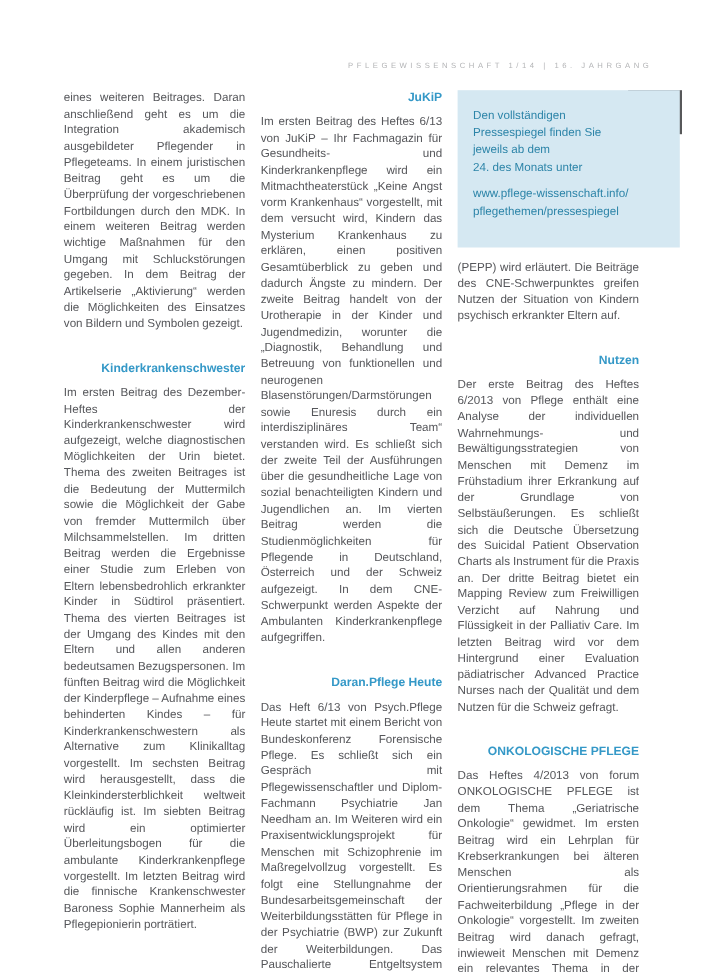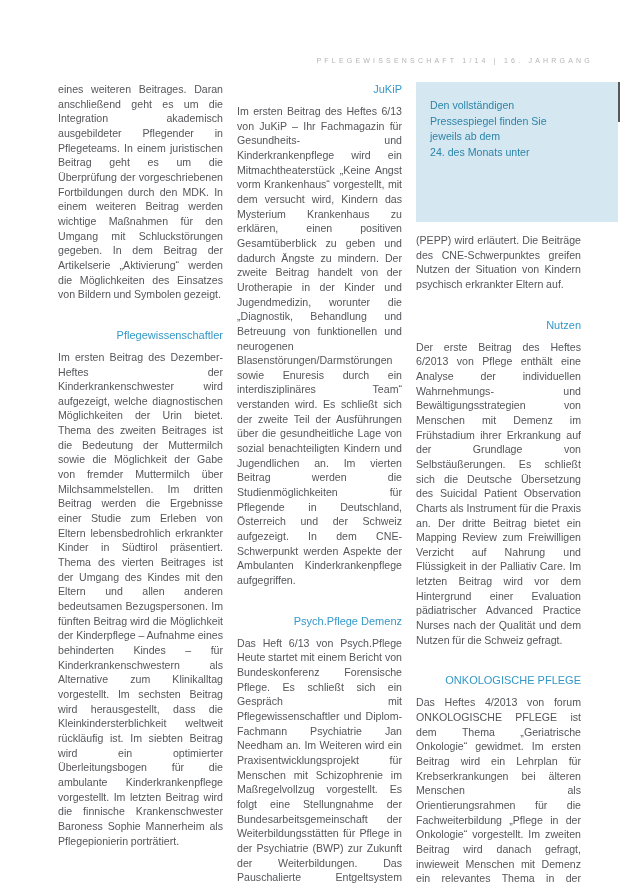--- a/index.html
+++ b/index.html
@@ -40,21 +40,21 @@
     hyphens:auto;
     -webkit-hyphens:auto;
     word-spacing:-0.2px;
   }
   .col-heading{
     text-align:right;
     color:#3498c7;
     font-size:11px;
     line-height:13px;
     margin:27px 0 8px 0;
-    font-weight:400;
+    font-weight:700;
   }
   .col-heading.first{margin-top:1px;}
 
   
   .infobox{
     width:202px;
     box-sizing:border-box;
     background:#d5e8f2;
     padding:16px 14px 25px 14px;
     min-height:140px;
@@ -91,37 +91,39 @@
 <div class="page">
 
   <div class="journal-header">PFLEGEWISSENSCHAFT 1/14 | 16. JAHRGANG</div>
 
   <div class="page-badge">7</div>
 
   <div class="columns">
 
     <div class="col">
       <p class="body-para">eines weiteren Beitrages. Daran anschließend geht es um die Integration akademisch ausgebildeter Pflegender in Pflegeteams. In einem juristischen Beitrag geht es um die Überprüfung der vorgeschriebenen Fortbildungen durch den MDK. In einem weiteren Beitrag werden wichtige Maßnahmen für den Umgang mit Schluckstörungen gegeben. In dem Beitrag der Artikelserie „Aktivierung“ werden die Möglichkeiten des Einsatzes von Bildern und Symbolen gezeigt.</p>
-      <h3 class="col-heading">Pflegewissenschaftler</h3>
+      <h3 class="col-heading">Kinderkrankenschwester</h3>
       <p class="body-para">Im ersten Beitrag des Dezember-Heftes der Kinderkrankenschwester wird aufgezeigt, welche diagnostischen Möglichkeiten der Urin bietet. Thema des zweiten Beitrages ist die Bedeutung der Muttermilch sowie die Möglichkeit der Gabe von fremder Muttermilch über Milchsammelstellen. Im dritten Beitrag werden die Ergebnisse einer Studie zum Erleben von Eltern lebensbedrohlich erkrankter Kinder in Südtirol präsentiert. Thema des vierten Beitrages ist der Umgang des Kindes mit den Eltern und allen anderen bedeutsamen Bezugspersonen. Im fünften Beitrag wird die Möglichkeit der Kinderpflege – Aufnahme eines behinderten Kindes – für Kinderkrankenschwestern als Alternative zum Klinikalltag vorgestellt. Im sechsten Beitrag wird herausgestellt, dass die Kleinkindersterblichkeit weltweit rückläufig ist. Im siebten Beitrag wird ein optimierter Überleitungsbogen für die ambulante Kinderkrankenpflege vorgestellt. Im letzten Beitrag wird die finnische Krankenschwester Baroness Sophie Mannerheim als Pflegepionierin porträtiert.</p>
     </div>
 
     <div class="col">
       <h3 class="col-heading first">JuKiP</h3>
       <p class="body-para">Im ersten Beitrag des Heftes 6/13 von JuKiP – Ihr Fachmagazin für Gesundheits- und Kinderkrankenpflege wird ein Mitmachtheaterstück „Keine Angst vorm Krankenhaus“ vorgestellt, mit dem versucht wird, Kindern das Mysterium Krankenhaus zu erklären, einen positiven Gesamtüberblick zu geben und dadurch Ängste zu mindern. Der zweite Beitrag handelt von der Urotherapie in der Kinder und Jugendmedizin, worunter die „Diagnostik, Behandlung und Betreuung von funktionellen und neurogenen Blasenstörungen/Darmstörungen sowie Enuresis durch ein interdisziplinäres Team“ verstanden wird. Es schließt sich der zweite Teil der Ausführungen über die gesundheitliche Lage von sozial benachteiligten Kindern und Jugendlichen an. Im vierten Beitrag werden die Studienmöglichkeiten für Pflegende in Deutschland, Österreich und der Schweiz aufgezeigt. In dem CNE-Schwerpunkt werden Aspekte der Ambulanten Kinderkrankenpflege aufgegriffen.</p>
-      <h3 class="col-heading">Psych.Pflege Demenz</h3>
+      <h3 class="col-heading">Daran.Pflege Heute</h3>
       <p class="body-para">Das Heft 6/13 von Psych.Pflege Heute startet mit einem Bericht von Bundeskonferenz Forensische Pflege. Es schließt sich ein Gespräch mit Pflegewissenschaftler und Diplom-Fachmann Psychiatrie Jan Needham an. Im Weiteren wird ein Praxisentwicklungsprojekt für Menschen mit Schizophrenie im Maßregelvollzug vorgestellt. Es folgt eine Stellungnahme der Bundesarbeitsgemeinschaft der Weiterbildungsstätten für Pflege in der Psychiatrie (BWP) zur Zukunft der Weiterbildungen. Das Pauschalierte Entgeltsystem Psychiatrie und Psychosomatik</p>
     </div>
 
     <div class="col">
       <div class="infobox">
         <div class="pre">Den vollständigen
 Pressespiegel finden Sie
 jeweils ab dem
 24. des Monats unter</div>
+        <a class="infobox-link" href="#">www.pflege-wissenschaft.info/
+pflegethemen/pressespiegel</a>
       </div>
       <p class="body-para">(PEPP) wird erläutert. Die Beiträge des CNE-Schwerpunktes greifen Nutzen der Situation von Kindern psychisch erkrankter Eltern auf.</p>
       <h3 class="col-heading">Nutzen</h3>
       <p class="body-para">Der erste Beitrag des Heftes 6/2013 von Pflege enthält eine Analyse der individuellen Wahrnehmungs- und Bewältigungsstrategien von Menschen mit Demenz im Frühstadium ihrer Erkrankung auf der Grundlage von Selbstäußerungen. Es schließt sich die Deutsche Übersetzung des Suicidal Patient Observation Charts als Instrument für die Praxis an. Der dritte Beitrag bietet ein Mapping Review zum Freiwilligen Verzicht auf Nahrung und Flüssigkeit in der Palliativ Care. Im letzten Beitrag wird vor dem Hintergrund einer Evaluation pädiatrischer Advanced Practice Nurses nach der Qualität und dem Nutzen für die Schweiz gefragt.</p>
       <h3 class="col-heading">ONKOLOGISCHE PFLEGE</h3>
       <p class="body-para">Das Heftes 4/2013 von forum ONKOLOGISCHE PFLEGE ist dem Thema „Geriatrische Onkologie“ gewidmet. Im ersten Beitrag wird ein Lehrplan für Krebserkrankungen bei älteren Menschen als Orientierungsrahmen für die Fachweiterbildung „Pflege in der Onkologie“ vorgestellt. Im zweiten Beitrag wird danach gefragt, inwieweit Menschen mit Demenz ein relevantes Thema in der onkologischen Pflege sind. Daran an-</p>
     </div>
 
   </div>
 </div>

